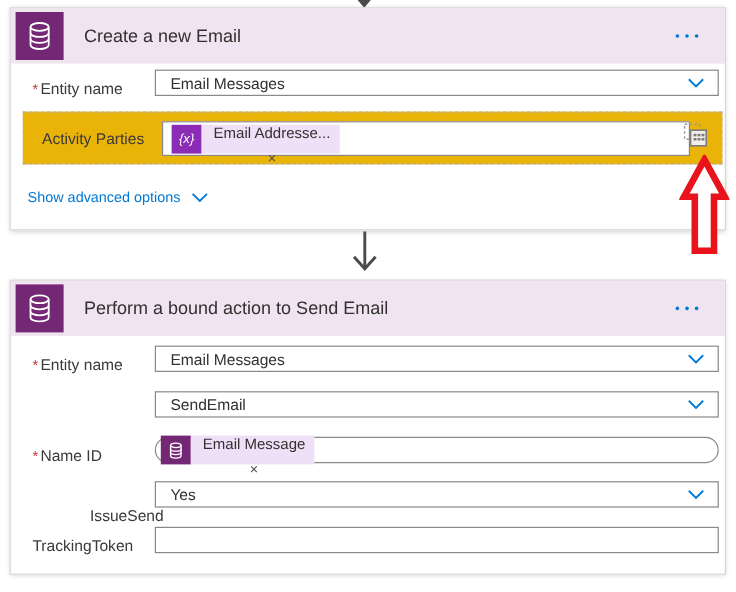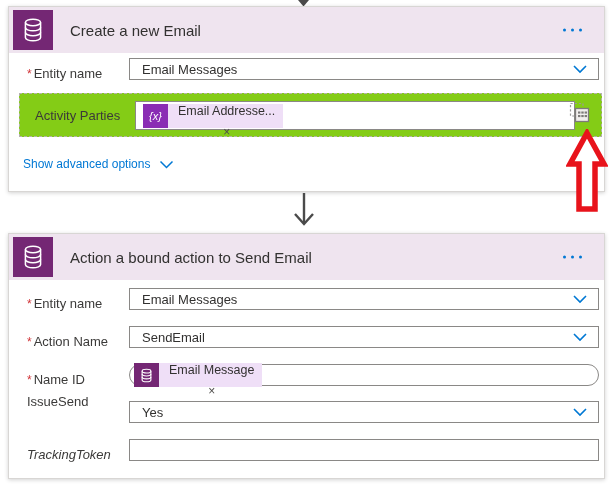--- a/index.html
+++ b/index.html
@@ -18,21 +18,21 @@
 
   .field-label{position:absolute;left:18px;font-size:13px;color:#3b3a39;white-space:nowrap;}
   .req{color:#d13438;margin-right:2px;font-size:12px;}
   .input-box{position:absolute;left:120px;width:470px;height:22px;border:1px solid #8a8886;
              background:#fff;box-sizing:border-box;display:flex;align-items:center;
              font-size:13px;color:#323130;padding:0 30px 0 12px;}
   .input-box .chev{position:absolute;right:11px;top:50%;transform:translateY(-50%);}
   input.plain{border:none;outline:none;flex:1;font:inherit;color:inherit;padding:0;background:transparent;}
 
   .dashed-box{position:absolute;left:10px;top:86px;width:583px;height:44px;
-              border:1px dashed #b3b0ad;box-sizing:border-box;background:#84cc16;text-align:center;}
+              border:1px dashed #b3b0ad;box-sizing:border-box;background:#eab308;text-align:center;}
   .dashed-box .field-label{left:15px;top:14px;}
   .token-input{position:absolute;left:115px;top:7px;width:440px;height:29px;
                border:1px solid #8a8886;background:#fff;box-sizing:border-box;
                display:flex;align-items:center;padding-left:7px;}
   .array-toggle{position:absolute;right:9px;top:7px;width:24px;height:24px;
                 display:flex;align-items:center;justify-content:center;cursor:pointer;}
 
   .token{display:inline-flex;align-items:stretch;height:24px;cursor:pointer;}
   .token .tok-icon{width:25px;background:#8a2db4;color:#fff;display:flex;align-items:center;
                    justify-content:center;font-size:11px;font-style:italic;flex:0 0 auto;}
@@ -130,37 +130,36 @@
   <div class="card" style="top:233px;height:246px;">
     <div class="card-header">
       <div class="conn-icon">
         <svg width="26" height="26" viewBox="0 0 24 24" fill="none" stroke="#ffffff" stroke-width="1.4">
           <path d="M5 5 C5 3.3 8.1 2 12 2 C15.9 2 19 3.3 19 5 C19 6.7 15.9 8 12 8 C8.1 8 5 6.7 5 5 Z"></path>
           <path d="M5 5 V19 C5 20.7 8.1 22 12 22 C15.9 22 19 20.7 19 19 V5"></path>
           <path d="M5 9.7 C5 11.4 8.1 12.7 12 12.7 C15.9 12.7 19 11.4 19 9.7"></path>
           <path d="M5 14.3 C5 16 8.1 17.3 12 17.3 C15.9 17.3 19 16 19 14.3"></path>
         </svg>
       </div>
-      <span class="card-title">Action a bound action to Send Email</span>
+      <span class="card-title">Perform a bound action to Send Email</span>
       <div class="ellipsis">
           <i></i>
           <i></i>
           <i></i>
         </div>
     </div>
 
     <span class="field-label" style="top:62px;"><span class="req">*</span><span>Entity name</span></span>
     <div class="input-box" style="top:54px;">
       <span>Email Messages</span>
       <svg class="chev" width="14" height="9" viewBox="0 0 14 9" fill="none" stroke="#0078d4" stroke-width="1.6">
           <path d="M1 1.5 L7 7.5 L13 1.5"></path>
         </svg>
     </div>
 
-    <span class="field-label" style="top:100px;"><span class="req">*</span><span>Action Name</span></span>
     <div class="input-box" style="top:92px;">
       <span>SendEmail</span>
       <svg class="chev" width="14" height="9" viewBox="0 0 14 9" fill="none" stroke="#0078d4" stroke-width="1.6">
           <path d="M1 1.5 L7 7.5 L13 1.5"></path>
         </svg>
     </div>
 
     <span class="field-label" style="top:138px;"><span class="req">*</span><span>Name ID</span></span>
     <div class="input-box" style="top:130px;padding-left:4px;border-radius:13px;">
       <span class="token">
@@ -172,27 +171,27 @@
             <path d="M5 14.3 C5 16 8.1 17.3 12 17.3 C15.9 17.3 19 16 19 14.3"></path>
           </svg>
         </span>
         <span class="tok-body">
           <span>Email Message</span>
           <span class="tok-close">×</span>
         </span>
       </span>
     </div>
 
-    <span class="field-label" style="top:160px;">IssueSend</span>
+    <span class="field-label" style="top:188px;margin-left:48px;">IssueSend</span>
     <div class="input-box" style="top:167px;">
       <span>Yes</span>
       <svg class="chev" width="14" height="9" viewBox="0 0 14 9" fill="none" stroke="#0078d4" stroke-width="1.6">
           <path d="M1 1.5 L7 7.5 L13 1.5"></path>
         </svg>
     </div>
 
-    <span class="field-label" style="top:213px;font-style:italic;">TrackingToken</span>
+    <span class="field-label" style="top:213px;">TrackingToken</span>
     <div class="input-box" style="top:205px;padding-right:12px;">
       <input class="plain" type="text" value="" style="">
     </div>
   </div>
 
 </div>
 
 </body></html>

